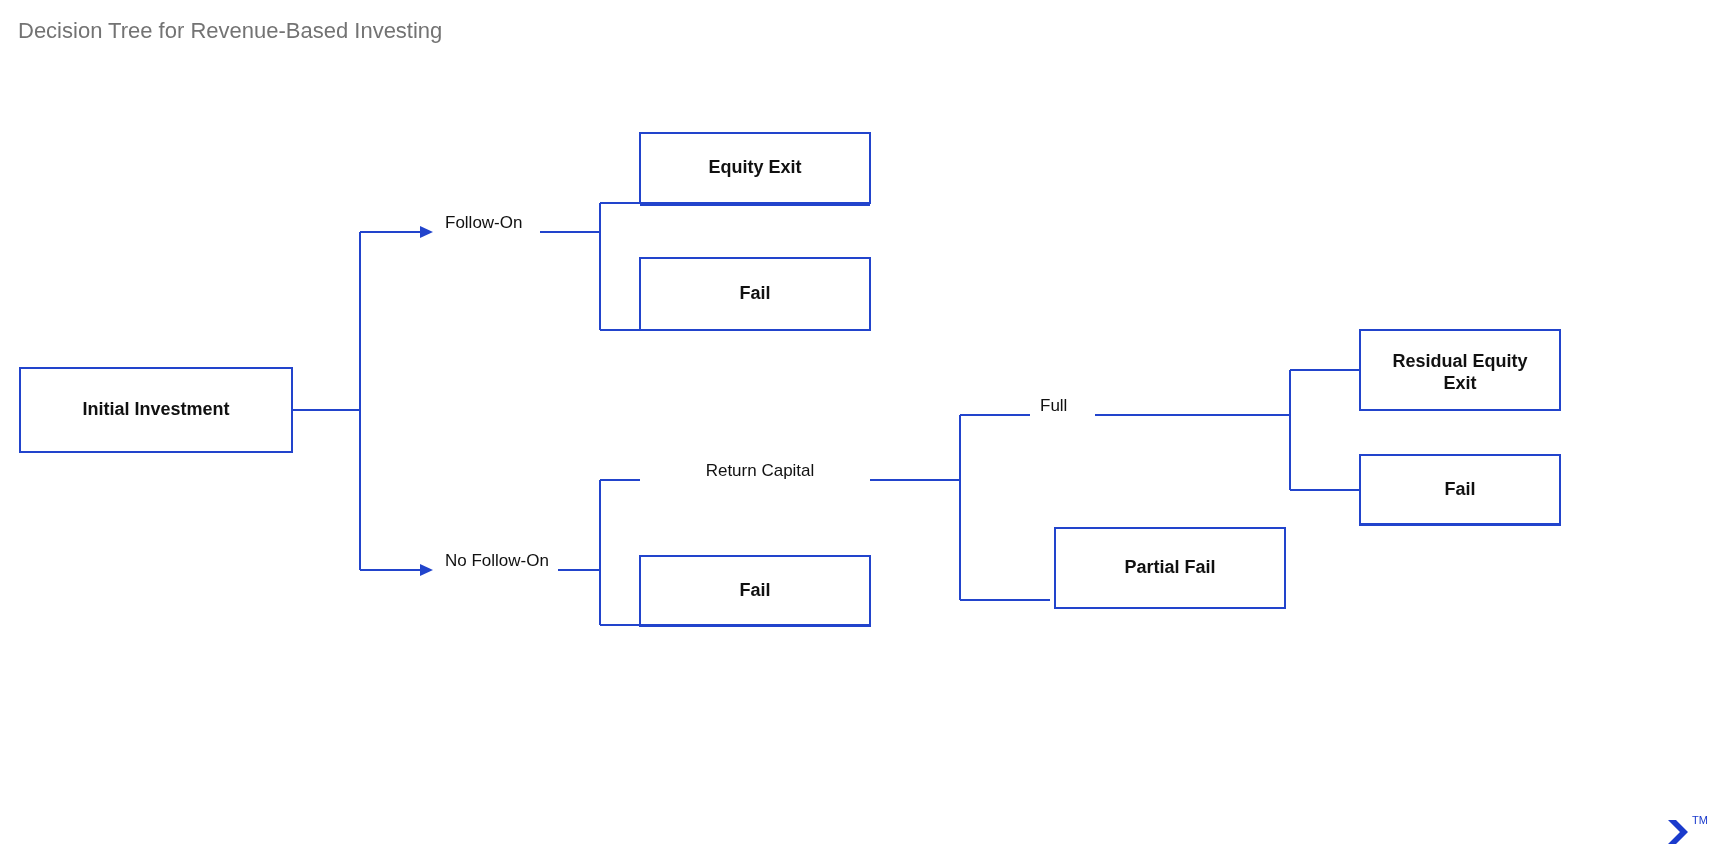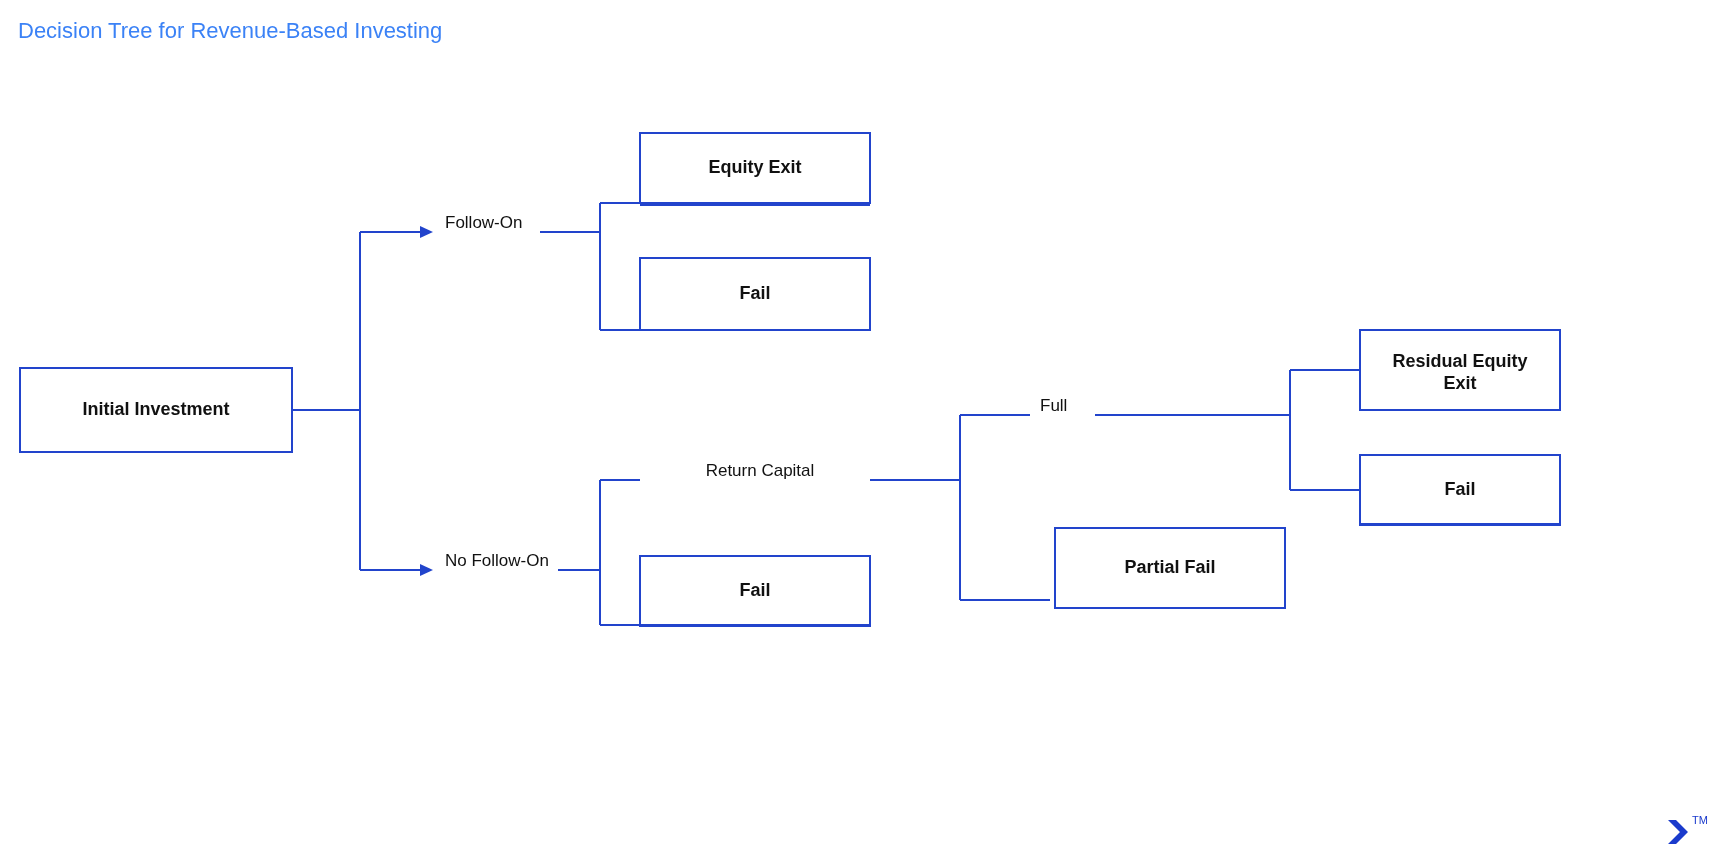--- a/index.html
+++ b/index.html
@@ -9,21 +9,21 @@
       width: 1720px;
       height: 866px;
       position: relative;
       overflow: hidden;
     }
     #title {
       position: absolute;
       top: 18px;
       left: 18px;
       font-size: 22px;
-      color: #3b82f6;
+      color: #737373;
       font-weight: 400;
     }
     svg#tree {
       position: absolute;
       top: 0;
       left: 0;
       width: 1720px;
       height: 866px;
     }
     .node-box {

